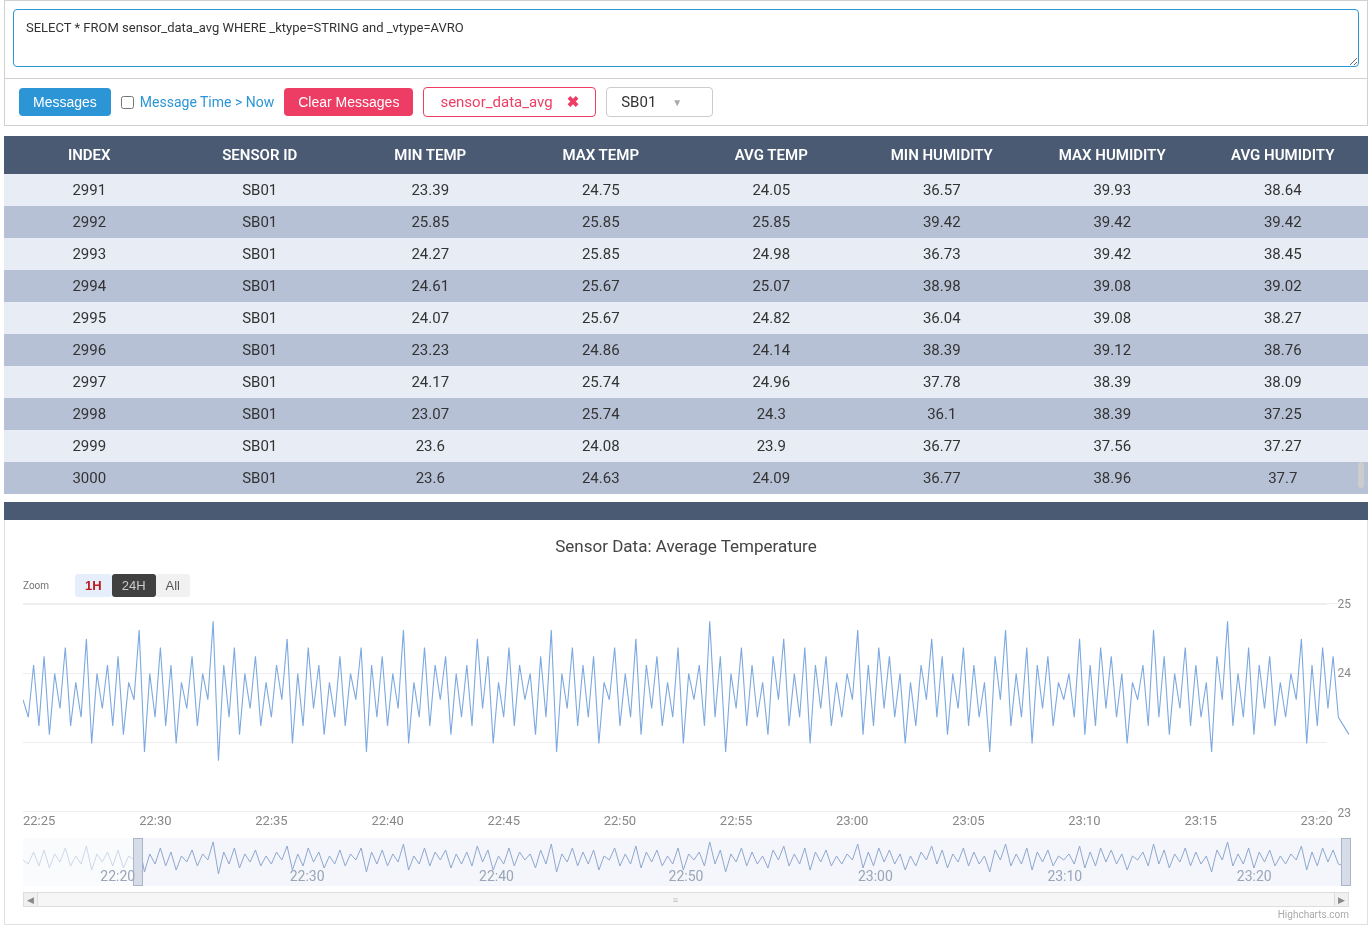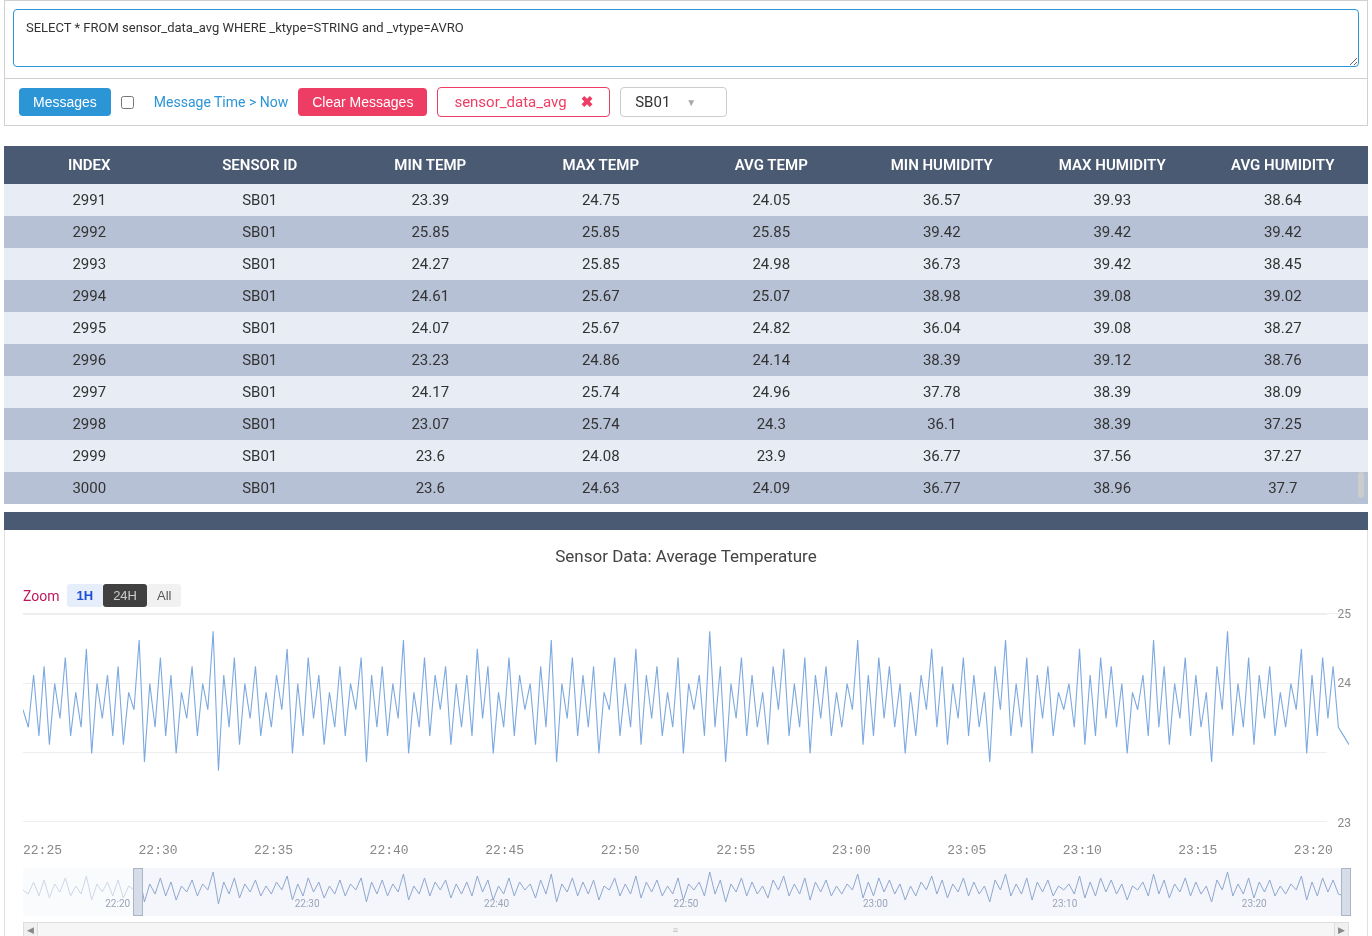--- a/index.html
+++ b/index.html
@@ -47,21 +47,21 @@
     background: #2b95d6;
     color: #fff;
   }
   .btn-clear {
     background: #ee3d64;
     color: #fff;
   }
   .check-wrap {
     display: flex;
     align-items: center;
-    gap: 20px;
+    gap: 6px;
   }
   .link-text {
     color: #2b95d6;
     font-size: 14px;
     cursor: pointer;
   }
   .msg-count {
     flex: 1;
     text-align: center;
     font-size: 17px;
@@ -86,21 +86,21 @@
     color: #333;
     position: relative;
     cursor: pointer;
     display: flex;
     align-items: center;
     gap: 16px;
   }
   .select-box .caret { color: #aaa; font-size: 10px; }
   
   .tbl-wrap {
-    margin: 20px 4px 0 4px;
+    margin: 10px 4px 0 4px;
     position: relative;
   }
   table {
     width: 100%;
     border-collapse: collapse;
     table-layout: fixed;
   }
   thead th {
     background: #4a5a73;
     color: #fff;
@@ -146,31 +146,31 @@
     color: #444;
     margin: 8px 0 18px 0;
   }
   .zoom-row {
     display: flex;
     align-items: center;
     gap: 6px;
     padding-left: 14px;
     margin-bottom: 6px;
   }
-  .zoom-label { color: #be185d; font-size: 14px; margin-right: 1px; }
+  .zoom-label { color: #737373; font-size: 10px; margin-right: 20px; }
   .zoom-btn {
     padding: 4px 10px;
     border: none;
     background: #f1f1f1;
     border-radius: 3px;
     color: #555;
     font-size: 13px;
     cursor: pointer;
   }
-  .zoom-btn.active { background: #e6eefc; font-weight: bold; color: #1d4ed8; }
+  .zoom-btn.active { background: #e6eefc; font-weight: bold; color: #b91c1c; }
   .zoom-btn.disabled { background: #404040; color: #ccc; cursor: default; }
   .chart-surface {
     position: relative;
     height: 210px;
     margin: 0 14px 0 14px;
     border-top: 1px solid #eee;
   }
   .ytick {
     position: absolute;
     right: -2px;
@@ -178,24 +178,23 @@
     color: #888;
   }
   .yline {
     position: absolute;
     left: 0; right: 22px;
     border-top: 1px solid #eee;
   }
   .xticks {
     display: flex;
     justify-content: space-between;
-    margin: 20px 30px 10px 14px;
+    margin: 0 30px 10px 14px;
     color: #888;
     font-size: 13px;
-    font-family: Liberation Mono, monospace;
   }
   .nav-wrap {
     position: relative;
     height: 48px;
     margin: 0 14px 0 14px;
     background: #f4f6fb;
     border-radius: 2px;
   }
   .nav-handle {
     position: absolute;
@@ -210,21 +209,21 @@
   .nav-mask-left {
     position: absolute; left: 0; top: 0; bottom: 0; width: 118px;
     background: rgba(255,255,255,0.55);
   }
   .nav-ticks {
     position: absolute;
     left: 0; right: 0; top: 30px;
     display: flex;
     justify-content: space-around;
     color: #9aa5b8;
-    font-size: 10px;
+    font-size: 14px;
   }
   .hscroll {
     height: 15px;
     margin: 6px 14px 0 14px;
     border: 1px solid #ddd;
     background: #f6f6f6;
     position: relative;
   }
   .hscroll .arrow {
     position: absolute; top: 0; bottom: 0; width: 14px;

